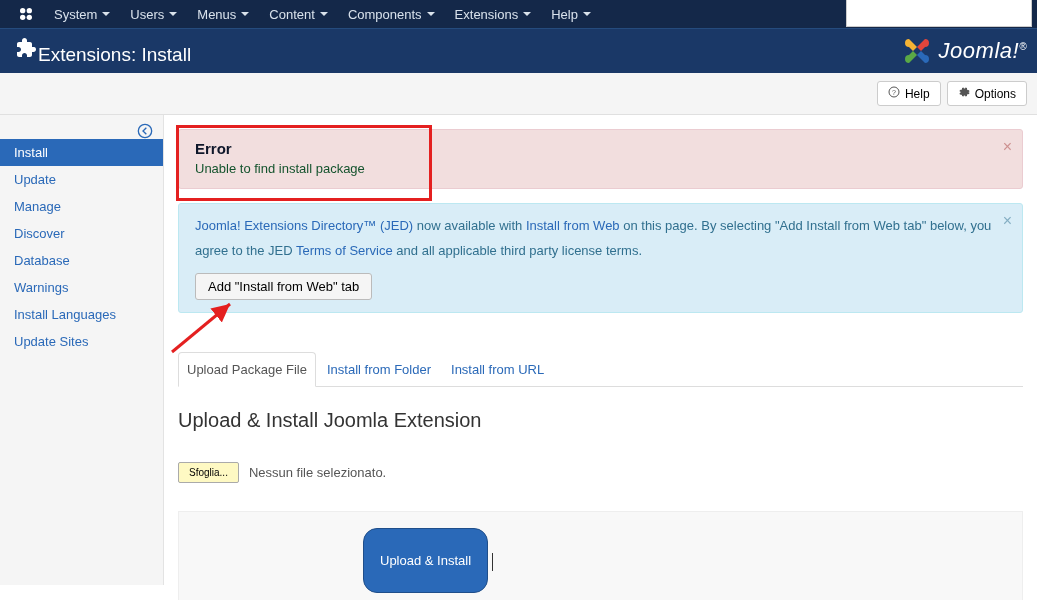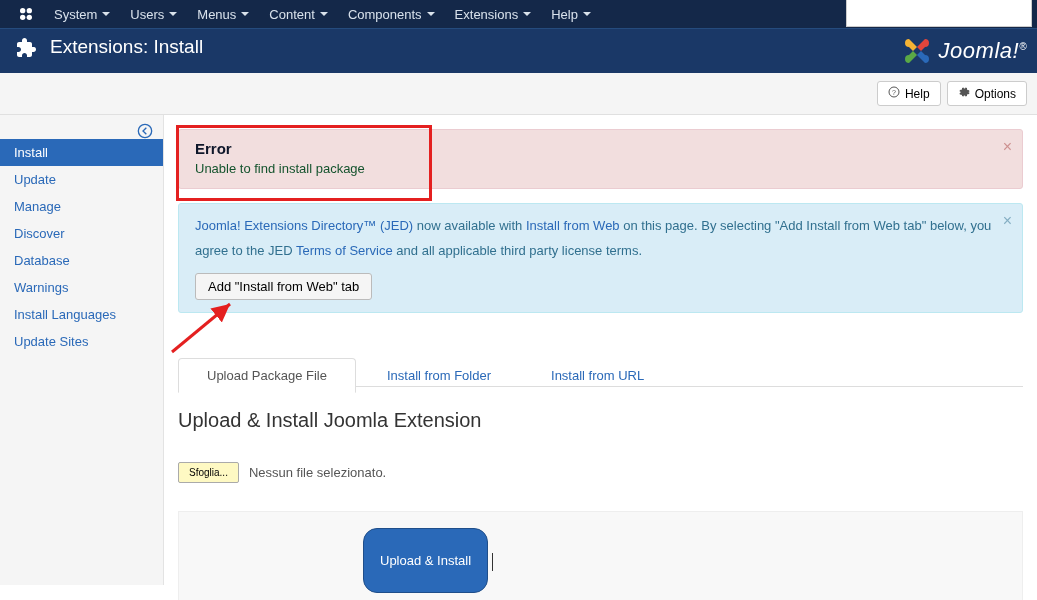--- a/index.html
+++ b/index.html
@@ -6,21 +6,21 @@
     body { font-family: Arial, Helvetica, sans-serif; font-size: 13px; background: #fff; color: #333; }
 
     .topnav { background: #142849; height: 28px; display: flex; align-items: stretch; padding: 0 8px; position: relative; }
     .topnav .icon-home { display: flex; align-items: center; padding: 0 10px; color: #fff; font-size: 14px; }
     .topnav-item { display: flex; align-items: center; padding: 0 10px; color: #d9e2ec; cursor: pointer; font-size: 13px; }
     .caret { display: inline-block; margin-left: 5px; width: 0; height: 0; border-left: 4px solid transparent; border-right: 4px solid transparent; border-top: 4px solid #d9e2ec; }
     .whitebox { position: absolute; right: 5px; top: -1px; width: 186px; height: 28px; background: #fff; border: 1px solid #ccc; }
     .whitebox::after { content:""; position:absolute; top:4px; left:32px; width:90px; height:7px; background:#d43f3a; opacity:0.0; }
 
     .titlebar { background: #1a3867; height: 45px; display: flex; align-items: center; justify-content: space-between; padding: 0 10px 0 14px; border-top: 1px solid #254b7d; }
-    .titlebar-left { display: flex; align-items: flex-start; gap: 12px; }
+    .titlebar-left { display: flex; align-items: flex-end; }
     .titlebar-left .puzzle-icon { color: #fff; font-size: 22px; }
     .titlebar-title { color: #fff; font-size: 19px; font-weight: normal; }
     .joomla-logo { display: flex; align-items: center; gap: 6px; color: #fff; font-size: 22px; font-style: italic; letter-spacing: 0.5px;}
     .joomla-logo .mark { width: 32px; height: 32px; display:flex; align-items:center; justify-content:center;}
     .joomla-logo .mark svg { width:32px; height:32px; }
     .joomla-logo sup { font-size: 10px; }
 
     .toolbar { background: #f5f5f5; border-bottom: 1px solid #e0e0e0; padding: 8px 10px; display: flex; justify-content: flex-end; gap: 6px; }
     .tbtn { background: #fff; border: 1px solid #ccc; border-radius: 3px; padding: 4px 10px; font-size: 12px; display: inline-flex; align-items: center; gap: 5px; cursor: pointer; }
 
@@ -42,21 +42,21 @@
     .alert-info .close { color: #31708f; }
     .alert-info a { color: #2a69b8; text-decoration: none; }
     .alert-info .info-text { line-height: 1.9; font-size: 13px; margin-bottom: 10px;}
     .btn-default { display:inline-block; padding: 5px 12px; background: #f5f5f5; border: 1px solid #bbb; border-radius: 3px; font-size: 13px; cursor: pointer;}
 
     .redbox { position: absolute; border: 3px solid #e42020; pointer-events: none; }
     .redbox-alert { top: 125px; left: 176px; width: 256px; height: 76px; }
     .arrow { position: absolute; left: 164px; top: 300px; pointer-events:none; }
 
     .tabs { margin-top: 38px; border-bottom: 1px solid #ddd; display: flex; }
-    .tab { padding: 9px 28px; font-size: 13px; color: #2a69b8; cursor: pointer; border: 1px solid transparent; border-bottom: none; border-radius: 4px 4px 0 0; margin-right: 2px; position: relative; top: 7px;}
+    .tab { padding: 9px 8px; font-size: 13px; color: #2a69b8; cursor: pointer; border: 1px solid transparent; border-bottom: none; border-radius: 4px 4px 0 0; margin-right: 2px; position: relative; top: 1px;}
     .tab.active { color: #555; background: #fff; border-color: #ddd; border-bottom: 1px solid #fff;}
 
     .section-title { font-size: 20px; font-weight: normal; color: #333; margin: 22px 0 30px 0;}
     .form-row { display: flex; align-items: center; margin-bottom: 28px;}
     .form-label { width: 184px; font-size: 13px; color: #333;}
     .file-input { display: flex; align-items: center; gap: 10px;}
     .file-btn { padding: 4px 10px; background: #fef9c3; border: 1px solid #aaa; border-radius: 2px; font-size: 10px; cursor:pointer;}
     .file-text { color: #555; font-size: 13px;}
 
     .submit-row { padding: 16px 0 20px 184px; background: #f8f8f8; border: 1px solid #eee; }

